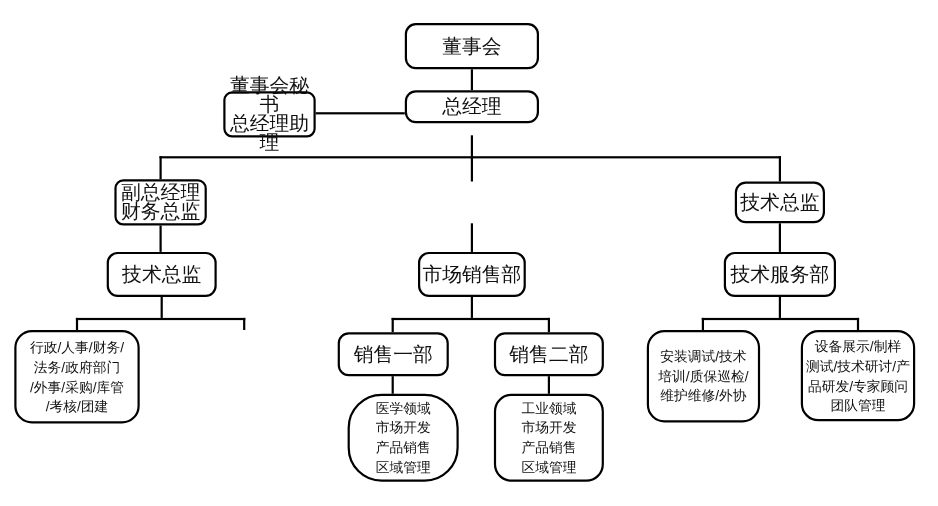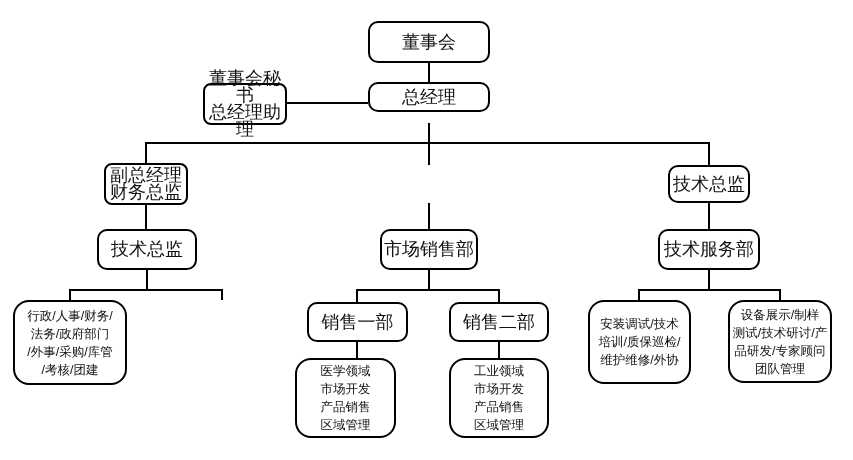--- a/index.html
+++ b/index.html
@@ -51,21 +51,21 @@
   #n-vp         { left: 104px; top: 163px; width: 84px;  height: 42px; border-radius: 8px; }
   #n-salesdir   { left: 388px; top: 165px; width: 82px;  height: 38px; }
   #n-techdir    { left: 668px; top: 165px; width: 82px;  height: 38px; justify-content: center; }
   #n-admin      { left: 97px;  top: 229px; width: 100px; height: 41px; }
   #n-marketing  { left: 380px; top: 229px; width: 98px;  height: 41px; }
   #n-techsvc    { left: 658px; top: 229px; width: 102px; height: 41px; }
   #n-adminleaf1 { left: 13px;  top: 300px; width: 114px; height: 85px; }
   #n-adminleaf2 { left: 165px; top: 300px; width: 114px; height: 85px; }
   #n-sales1     { left: 307px; top: 302px; width: 101px; height: 40px; }
   #n-sales2     { left: 449px; top: 302px; width: 100px; height: 40px; }
-  #n-sales1leaf { left: 295px; top: 358px; width: 101px; height: 80px; }
+  #n-sales1leaf { left: 316px; top: 358px; width: 101px; height: 80px; border-radius: 31px; }
   #n-sales2leaf { left: 449px; top: 358px; width: 100px; height: 80px; }
   #n-techleaf1  { left: 588px; top: 300px; width: 103px; height: 84px; }
   #n-techleaf2  { left: 728px; top: 300px; width: 104px; height: 83px; }
 
   
   #e1  { left: 428px; top: 63px;  width: 2px;   height: 19px; }
   #e2  { left: 287px; top: 102px; width: 81px;  height: 2px;  }
   #e3  { left: 428px; top: 123px; width: 2px;   height: 19px; }
   #e4  { left: 145px; top: 142px; width: 565px; height: 2px;  }
   #e5  { left: 145px; top: 142px; width: 2px;   height: 21px; }

